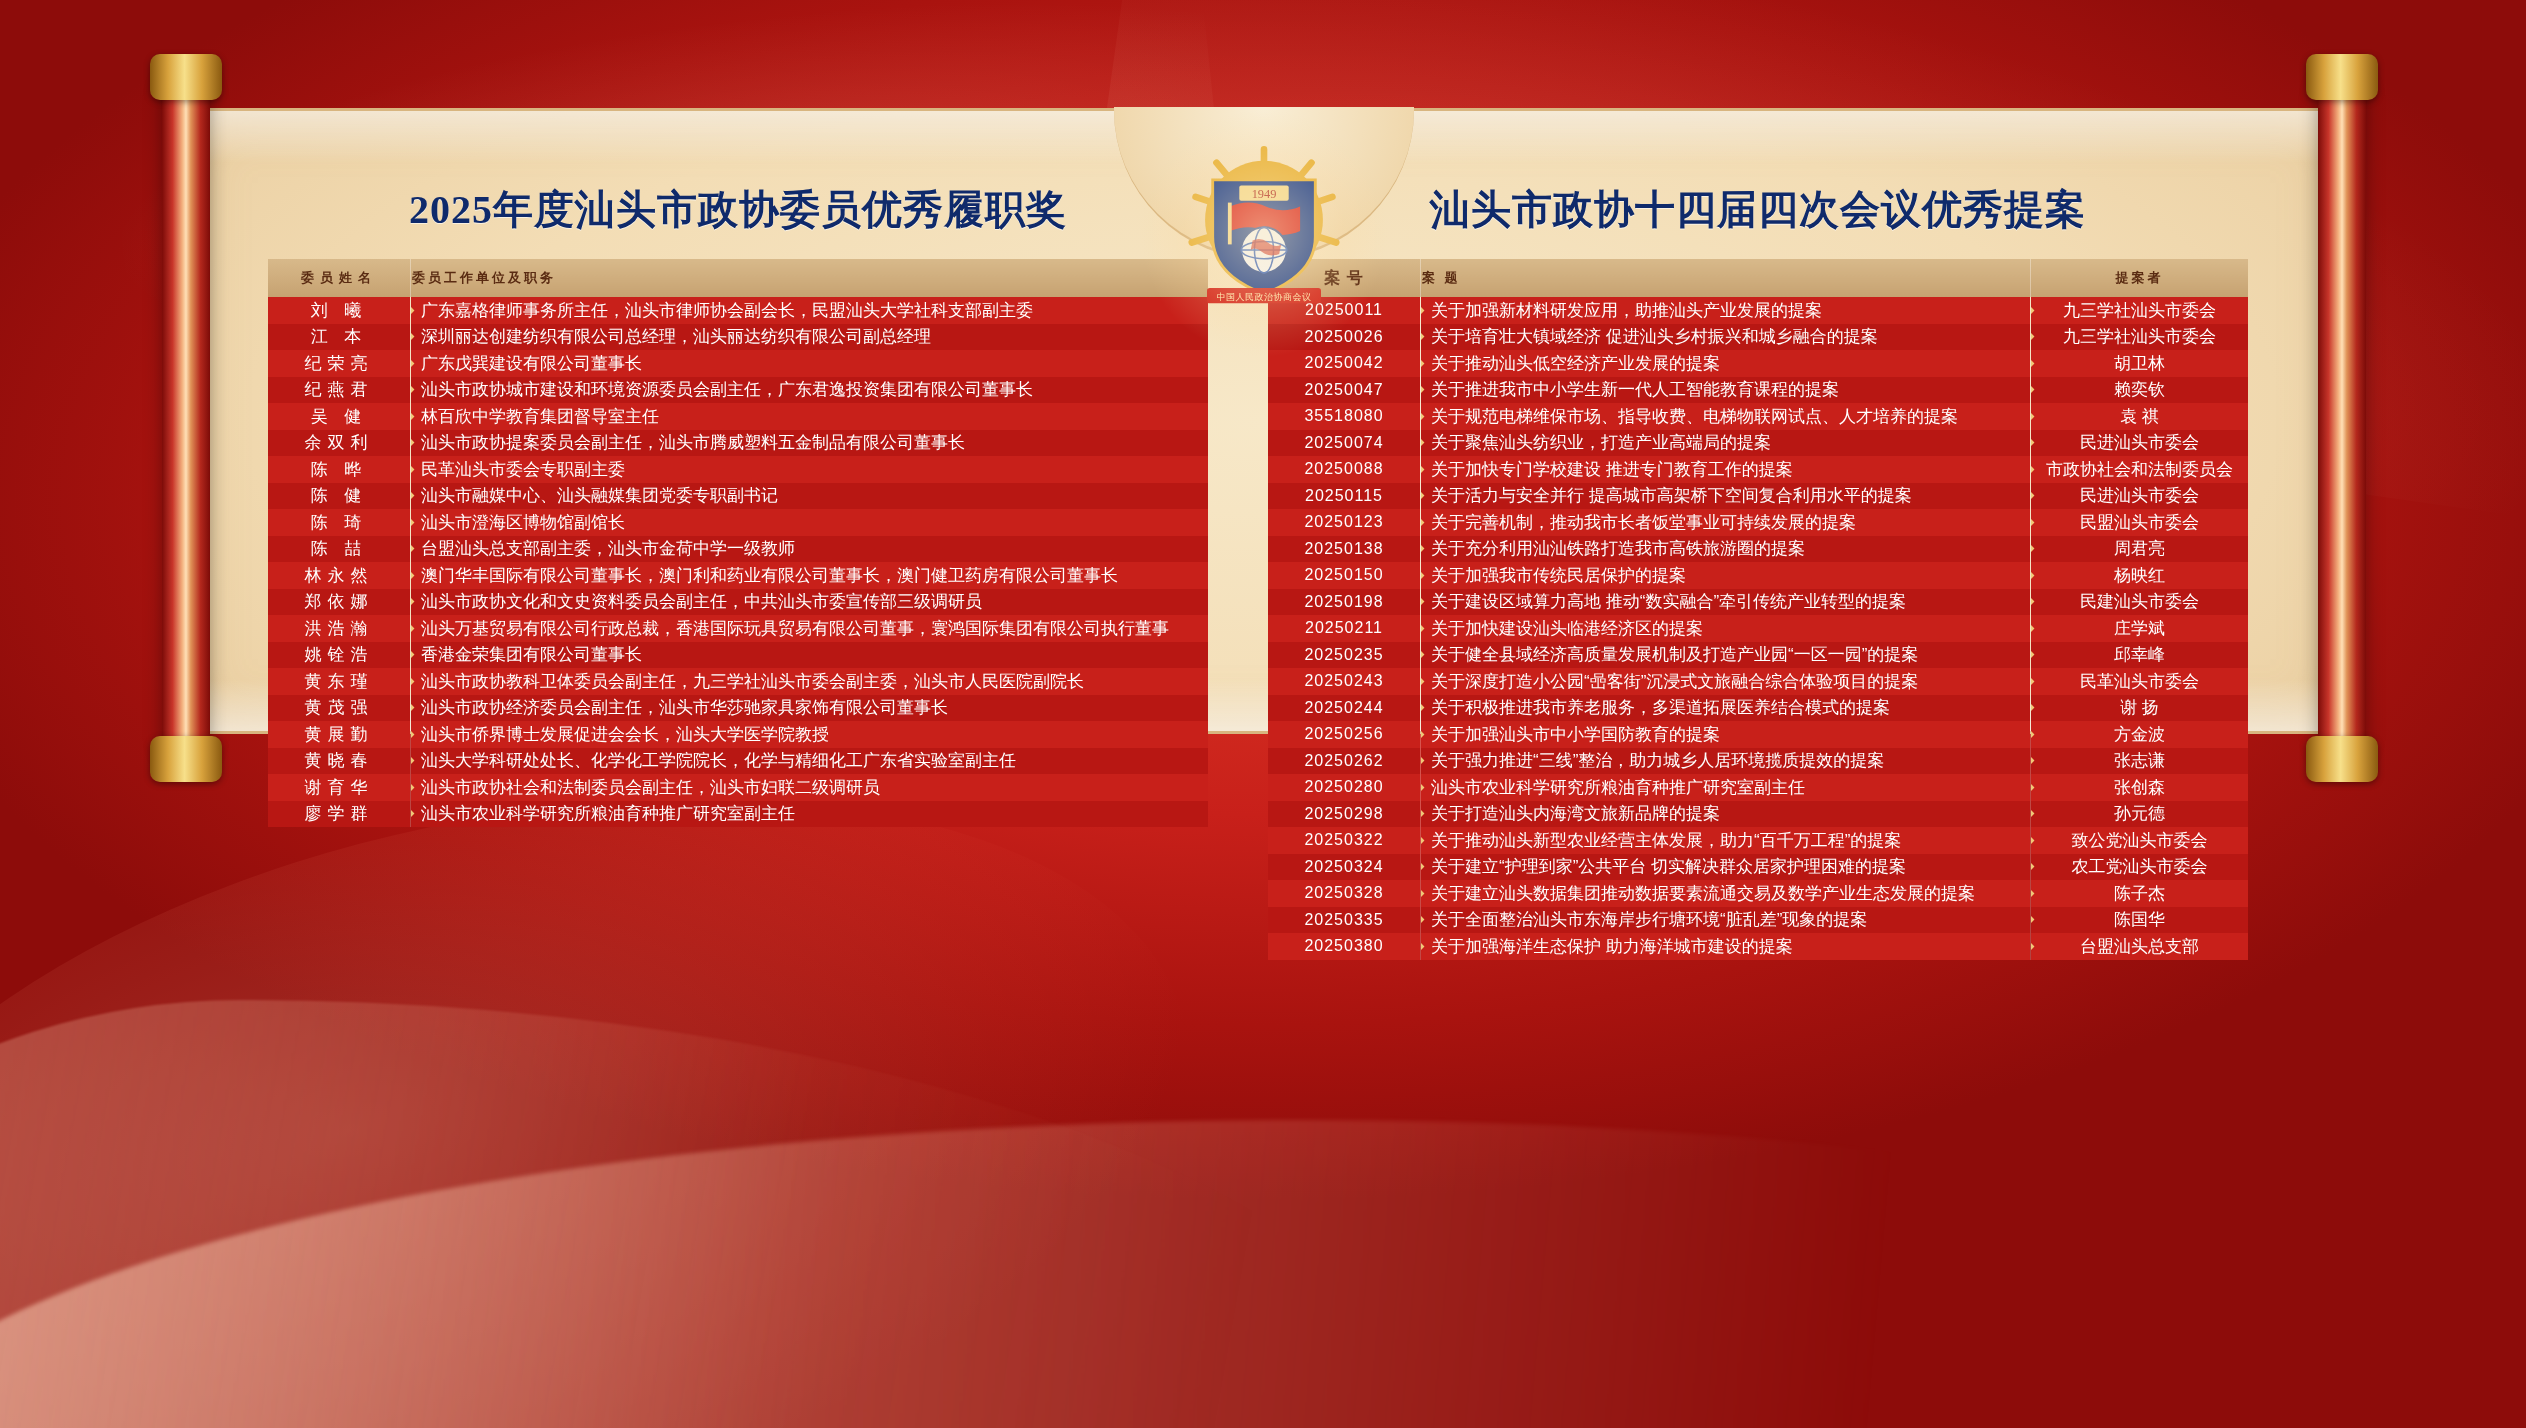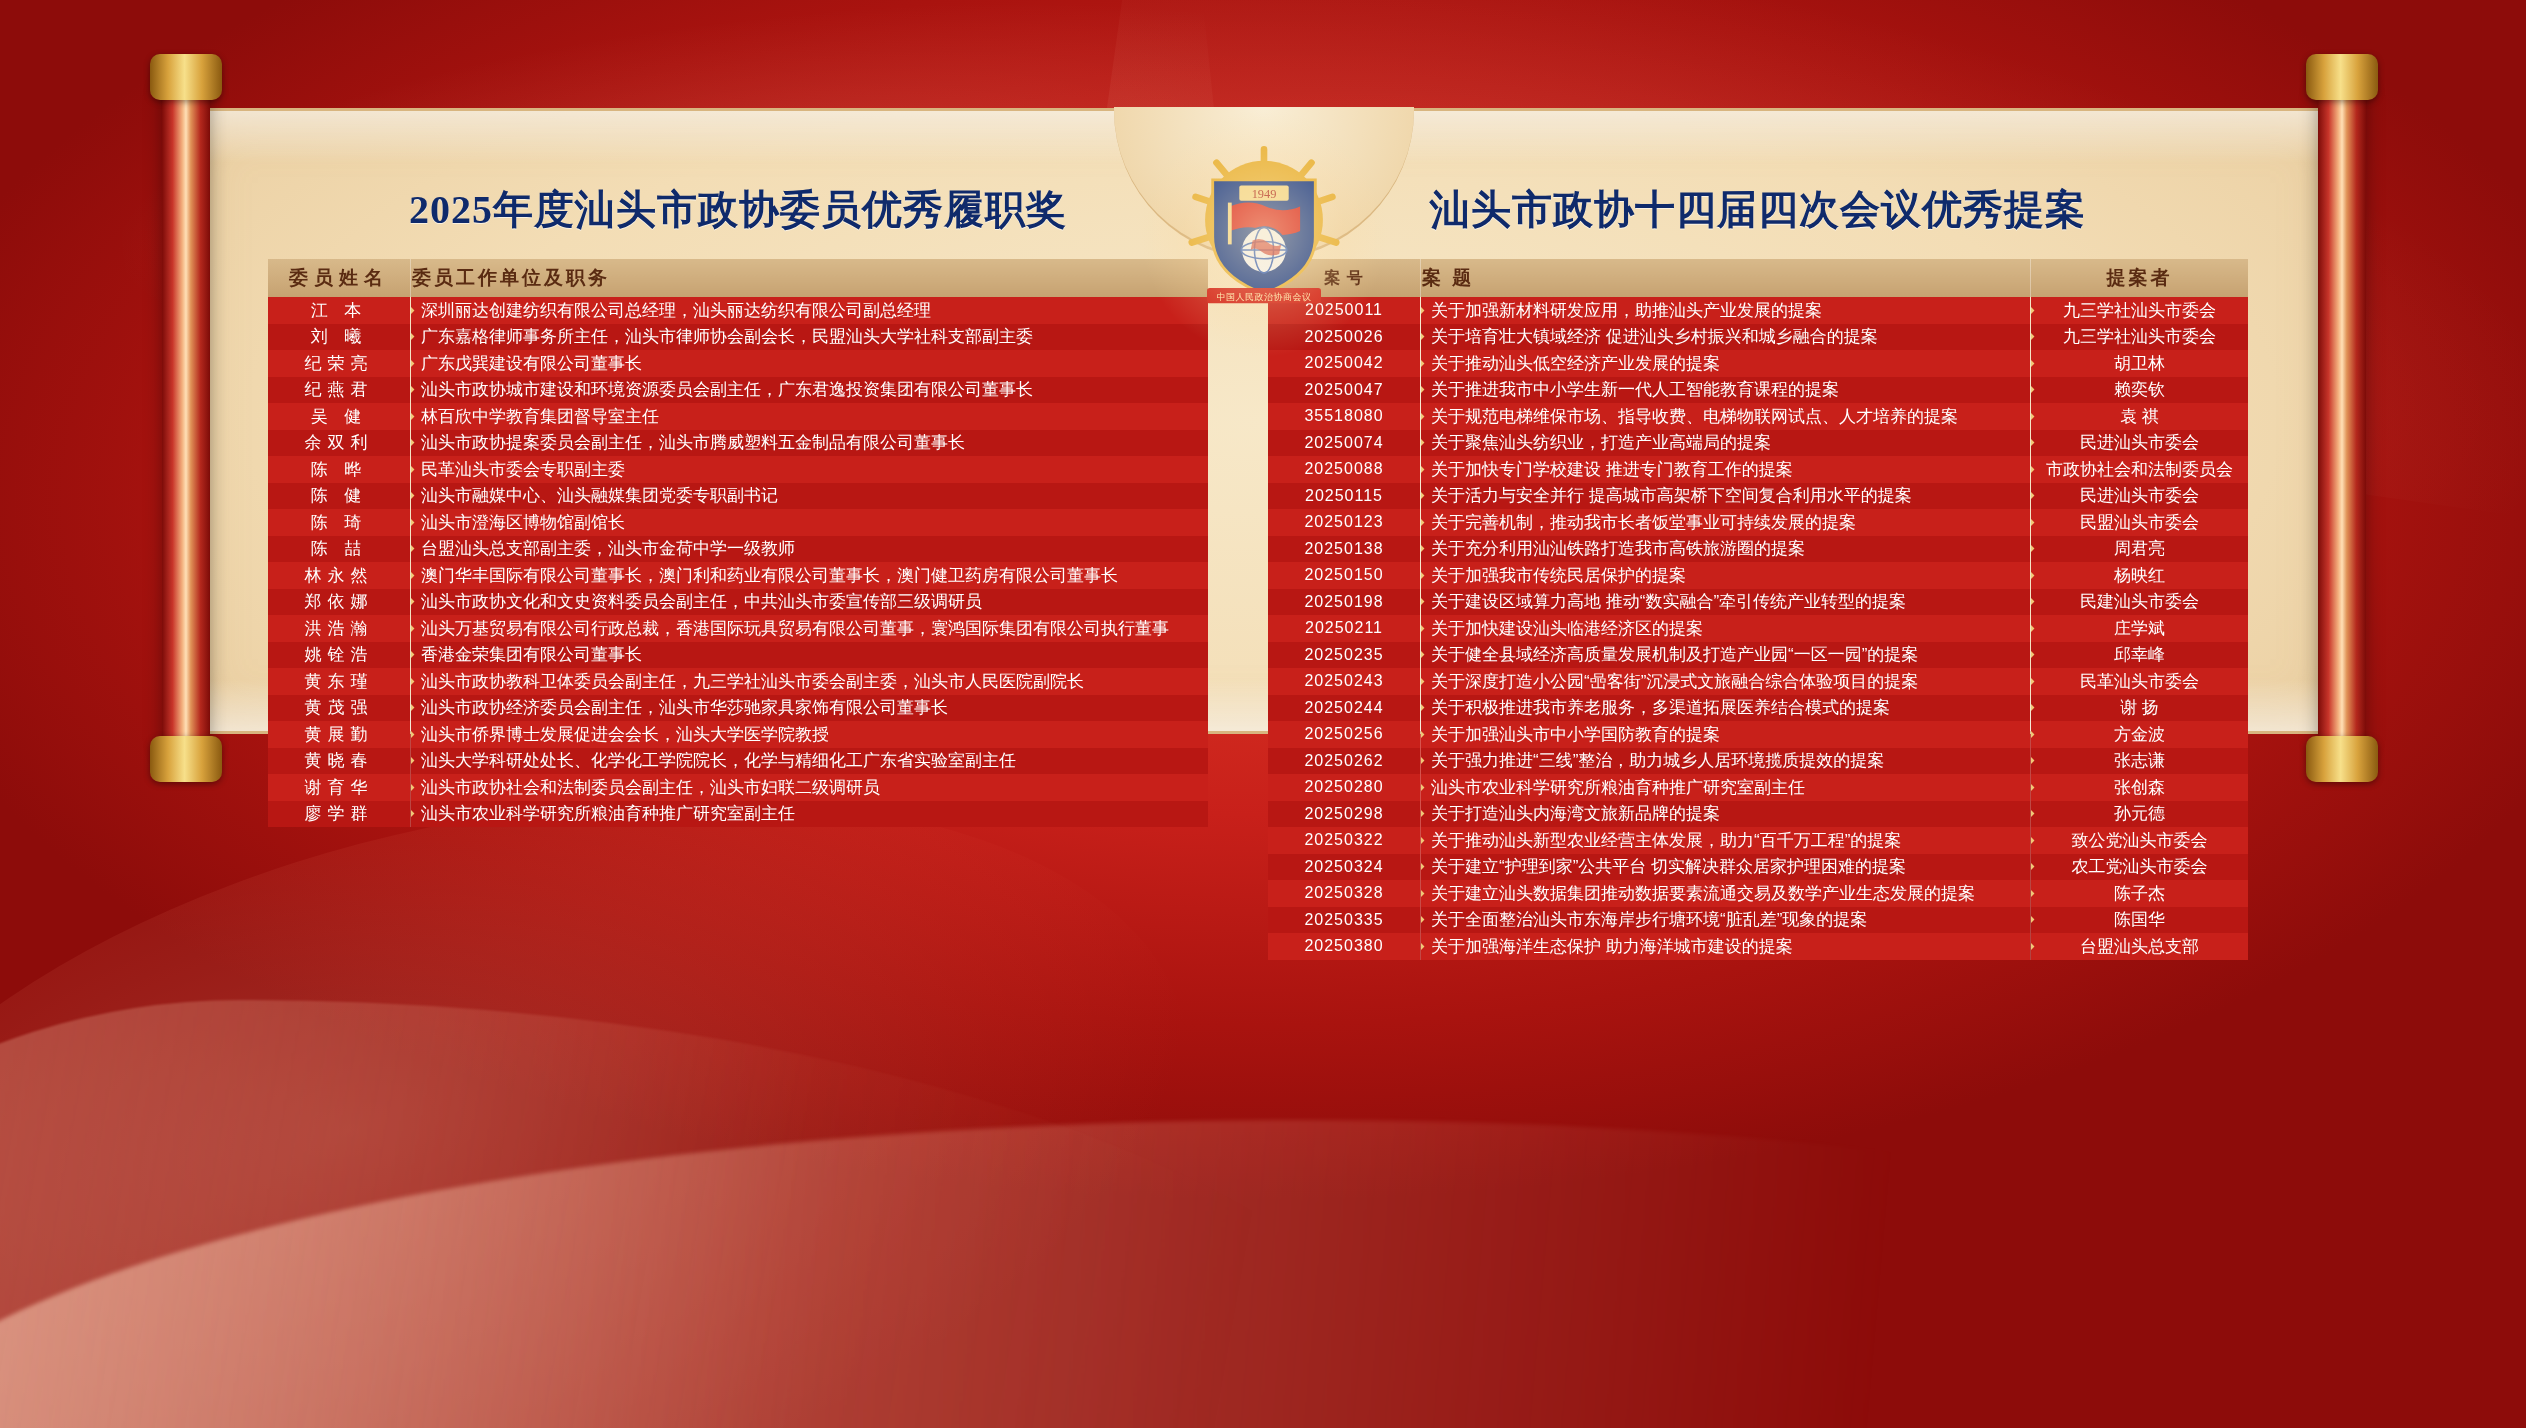--- a/index.html
+++ b/index.html
@@ -198,21 +198,21 @@
     font-size: 17px;
     color: #ffffff;
   }
   .tbl-left  { width: 940px; }
   .tbl-right { width: 980px; padding-left: 44px; }
 
   thead th {
     background: linear-gradient(180deg, #d8b98a 0%, #c6a271 100%);
     color: #5a2b12;
     font-weight: bold;
-    font-size: 19px;
+    font-size: 13px;
     height: 36px;
     letter-spacing: 3px;
     border-right: 1px solid rgba(255,255,255,0.35);
   }
   thead th:last-child { border-right: none; }
 
   tbody td {
     height: 26.5px;
     padding: 0 10px;
     border-right: 1px solid rgba(255,255,255,0.22);
@@ -304,26 +304,26 @@
         <div class="panel-title">2025年度汕头市政协委员优秀履职奖</div>
         <table class="tbl-left">
           <thead>
             <tr>
               <th class="c-name">委员姓名</th>
               <th class="c-org">委员工作单位及职务</th>
             </tr>
           </thead>
           <tbody id="left-body">
               <tr>
+                <td class="c-name">刘  曦</td>
+                <td class="c-org sep-cell">广东嘉格律师事务所主任，汕头市律师协会副会长，民盟汕头大学社科支部副主委</td>
+              </tr>
+              <tr>
                 <td class="c-name">江  本</td>
                 <td class="c-org sep-cell">深圳丽达创建纺织有限公司总经理，汕头丽达纺织有限公司副总经理</td>
-              </tr>
-              <tr>
-                <td class="c-name">刘  曦</td>
-                <td class="c-org sep-cell">广东嘉格律师事务所主任，汕头市律师协会副会长，民盟汕头大学社科支部副主委</td>
               </tr>
               <tr>
                 <td class="c-name">纪荣亮</td>
                 <td class="c-org sep-cell">广东戊巽建设有限公司董事长</td>
               </tr>
               <tr>
                 <td class="c-name">纪燕君</td>
                 <td class="c-org sep-cell">汕头市政协城市建设和环境资源委员会副主任，广东君逸投资集团有限公司董事长</td>
               </tr>
               <tr>

